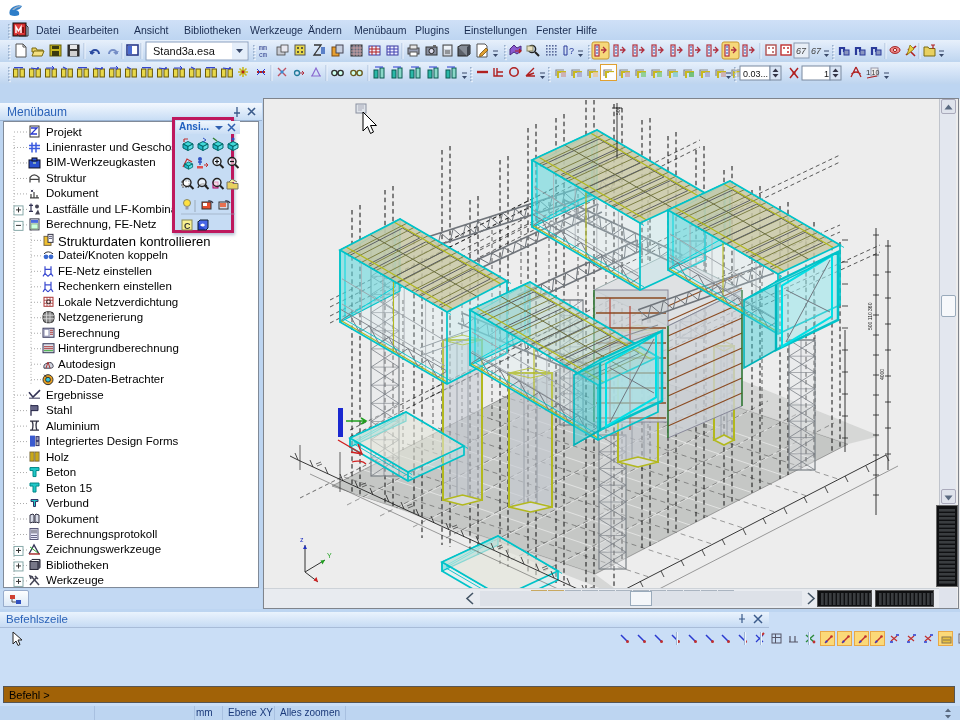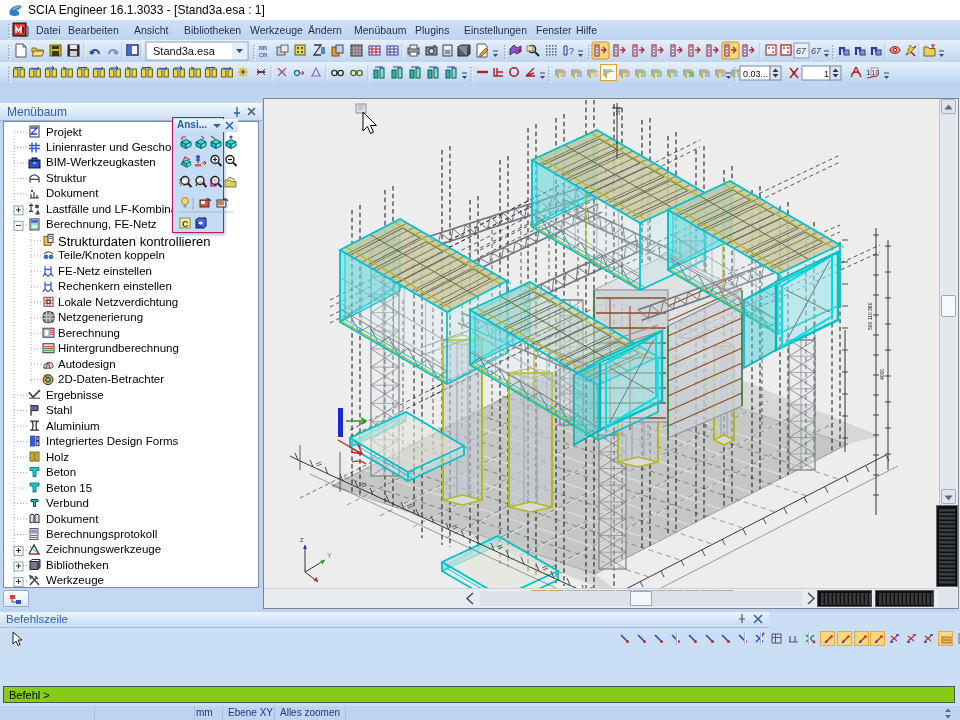--- a/index.html
+++ b/index.html
@@ -6,21 +6,20 @@
 #win{position:relative;width:960px;height:720px}
 </style></head>
 <body>
 <div id="win">
 
 <div style="position:absolute;left:0;top:0;width:960px;height:20px;background:#fff">
  <svg width="20" height="20" style="position:absolute;left:6px;top:1px" viewBox="0 0 20 20">
   <path d="M4,14 q-2,-5 3,-8 q5,-3 9,-1 q-2,4 -6,4 q4,1 3,5 q-4,2 -9,0 z" fill="#2e7ec9"></path>
   <path d="M6,9 q3,-4 8,-4 l1,1 q-4,0 -7,3 z" fill="#9ab0c8"></path>
  </svg>
- <span style="position:absolute;left:28px;top:3px;font-size:12px;color:#000">SCIA Engineer 16.1.3033 - [Stand3a.esa : 1]</span>
 </div>
 <div style="position:absolute;left:0;top:20px;width:960px;height:20px;background:linear-gradient(#cfe0f7,#bdd5f1);color:#1a2c50;font-size:10.5px">
  <svg width="960" height="20" style="position:absolute">
         <rect x="8" y="4" width="1.6" height="1.6" fill="#9ab0cc"></rect>
         <rect x="9.2" y="5.2" width="1.6" height="1.6" fill="#fff" opacity="0.7"></rect>
         <rect x="8" y="7.1" width="1.6" height="1.6" fill="#9ab0cc"></rect>
         <rect x="9.2" y="8.299999999999999" width="1.6" height="1.6" fill="#fff" opacity="0.7"></rect>
         <rect x="8" y="10.2" width="1.6" height="1.6" fill="#9ab0cc"></rect>
         <rect x="9.2" y="11.399999999999999" width="1.6" height="1.6" fill="#fff" opacity="0.7"></rect>
         <rect x="8" y="13.299999999999999" width="1.6" height="1.6" fill="#9ab0cc"></rect>
@@ -826,21 +825,21 @@
           </g>
         </svg>
   <div style="position:absolute;left:42px;top:3.5px;font-size:11.5px;color:#000;white-space:nowrap">Projekt</div>
         <div style="position:absolute;left:42px;top:18.98px;font-size:11.5px;color:#000;white-space:nowrap">Linienraster und Geschosse</div>
         <div style="position:absolute;left:42px;top:34.46px;font-size:11.5px;color:#000;white-space:nowrap">BIM-Werkzeugkasten</div>
         <div style="position:absolute;left:42px;top:49.94px;font-size:11.5px;color:#000;white-space:nowrap">Struktur</div>
         <div style="position:absolute;left:42px;top:65.42px;font-size:11.5px;color:#000;white-space:nowrap">Dokument</div>
         <div style="position:absolute;left:42px;top:80.9px;font-size:11.5px;color:#000;white-space:nowrap">Lastfälle und LF-Kombinatio</div>
         <div style="position:absolute;left:42px;top:96.38px;font-size:11.5px;color:#000;white-space:nowrap">Berechnung, FE-Netz</div>
         <div style="position:absolute;left:54px;top:111.86px;font-size:13px;color:#000;white-space:nowrap">Strukturdaten kontrollieren</div>
-        <div style="position:absolute;left:54px;top:127.34px;font-size:11.5px;color:#000;white-space:nowrap">Teile/Knoten koppeln</div>
+        <div style="position:absolute;left:54px;top:127.34px;font-size:11.5px;color:#000;white-space:nowrap">Datei/Knoten koppeln</div>
         <div style="position:absolute;left:54px;top:142.82px;font-size:11.5px;color:#000;white-space:nowrap">FE-Netz einstellen</div>
         <div style="position:absolute;left:54px;top:158.3px;font-size:11.5px;color:#000;white-space:nowrap">Rechenkern einstellen</div>
         <div style="position:absolute;left:54px;top:173.78px;font-size:11.5px;color:#000;white-space:nowrap">Lokale Netzverdichtung</div>
         <div style="position:absolute;left:54px;top:189.26px;font-size:11.5px;color:#000;white-space:nowrap">Netzgenerierung</div>
         <div style="position:absolute;left:54px;top:204.74px;font-size:11.5px;color:#000;white-space:nowrap">Berechnung</div>
         <div style="position:absolute;left:54px;top:220.22px;font-size:11.5px;color:#000;white-space:nowrap">Hintergrundberechnung</div>
         <div style="position:absolute;left:54px;top:235.70000000000002px;font-size:11.5px;color:#000;white-space:nowrap">Autodesign</div>
         <div style="position:absolute;left:54px;top:251.18px;font-size:11.5px;color:#000;white-space:nowrap">2D-Daten-Betrachter</div>
         <div style="position:absolute;left:42px;top:266.66px;font-size:11.5px;color:#000;white-space:nowrap">Ergebnisse</div>
         <div style="position:absolute;left:42px;top:282.14px;font-size:11.5px;color:#000;white-space:nowrap">Stahl</div>
@@ -1531,21 +1530,21 @@
           <rect x="35" y="2" width="2.6" height="12" fill="#3a3d40"></rect>
           <rect x="39" y="2" width="2.6" height="12" fill="#3a3d40"></rect>
           <rect x="43" y="2" width="2.6" height="12" fill="#3a3d40"></rect>
           <rect x="47" y="2" width="2.6" height="12" fill="#3a3d40"></rect>
           <rect x="51" y="2" width="2.6" height="12" fill="#3a3d40"></rect>
           <rect x="55" y="2" width="2.6" height="12" fill="#3a3d40"></rect>
         </svg></div>
 </div>
     <div style="position:absolute;left:263px;top:98px;width:696px;height:511px;border:1px solid #7f848c"></div>
 
-<div style="position:absolute;left:172px;top:117px;width:52px;height:116px;background:#c6dcf4;border:1px solid #be185d;box-shadow:1px 2px 3px rgba(60,90,140,0.4)">
+<div style="position:absolute;left:172px;top:117px;width:62px;height:116px;background:#c6dcf4;border:3px solid #be185d;box-shadow:1px 2px 3px rgba(60,90,140,0.4)">
   <div style="position:absolute;left:1px;top:1px;width:64px;height:13px;background:linear-gradient(#eef5fd,#cadef5)">
     <span style="position:absolute;left:3px;top:0px;font-size:10px;font-weight:bold;color:#2060c0">Ansi...</span>
     <svg width="26" height="12" style="position:absolute;right:1px;top:1px">
           <path d="M2,4 l4,4 l4,-4 z" fill="#3060b0"></path>
           <path d="M15,2 l7,7 M22,2 l-7,7" stroke="#3060b0" stroke-width="1.5"></path>
         </svg>
   </div>
   <svg width="66" height="102" viewBox="0 0 66 102" style="position:absolute;left:0;top:14px">
     <path d="M20,66 v12" stroke="#9ab"></path>
         <path d="M6,80 h54" stroke="#9ab" stroke-width="0.7"></path>
@@ -1787,21 +1786,21 @@
       <div style="position:absolute;left:955px;top:19px;width:15px;height:15px;">
         <svg width="13" height="13" style="position:absolute;left:0.5px;top:0.5px">
           <rect x="3" y="2" width="7" height="9" fill="#eee" stroke="#667"></rect>
           <path d="M4,4 h5 M4,6 h5 M4,8 h3" stroke="#889" stroke-width="0.8"></path>
         </svg>
       </div>
       <div style="position:absolute;left:676px;top:20px;width:1px;height:13px;background:#9fb6d6;box-shadow:1px 0 0 #eef4fc"></div>
       <div style="position:absolute;left:744px;top:20px;width:1px;height:13px;background:#9fb6d6;box-shadow:1px 0 0 #eef4fc"></div>
       <div style="position:absolute;left:760px;top:20px;width:1px;height:13px;background:#9fb6d6;box-shadow:1px 0 0 #eef4fc"></div>
       <div style="position:absolute;left:808px;top:20px;width:1px;height:13px;background:#9fb6d6;box-shadow:1px 0 0 #eef4fc"></div>
-  <div style="position:absolute;left:3px;top:74px;width:952px;height:17px;background:#84cc16;border:1px solid #555">
+  <div style="position:absolute;left:3px;top:74px;width:952px;height:17px;background:#a16207;border:1px solid #555">
     <span style="position:absolute;left:5px;top:1.5px;font-size:11px;color:#000">Befehl &gt;</span>
   </div>
 </div>
 <div style="position:absolute;left:0;top:706px;width:960px;height:14px;background:#bdd5f1;font-size:10px;color:#1b3a7a">
 
     <div style="position:absolute;left:0px;top:0;width:95px;height:14px;border-right:1px solid #a8c0e0"></div>
     <div style="position:absolute;left:95px;top:0;width:100px;height:14px;border-right:1px solid #a8c0e0"></div>
     <span style="position:absolute;left:196px;top:1px">mm</span>
     <div style="position:absolute;left:222px;top:0;width:1px;height:14px;background:#a8c0e0"></div>
     <span style="position:absolute;left:228px;top:1px">Ebene XY</span>

